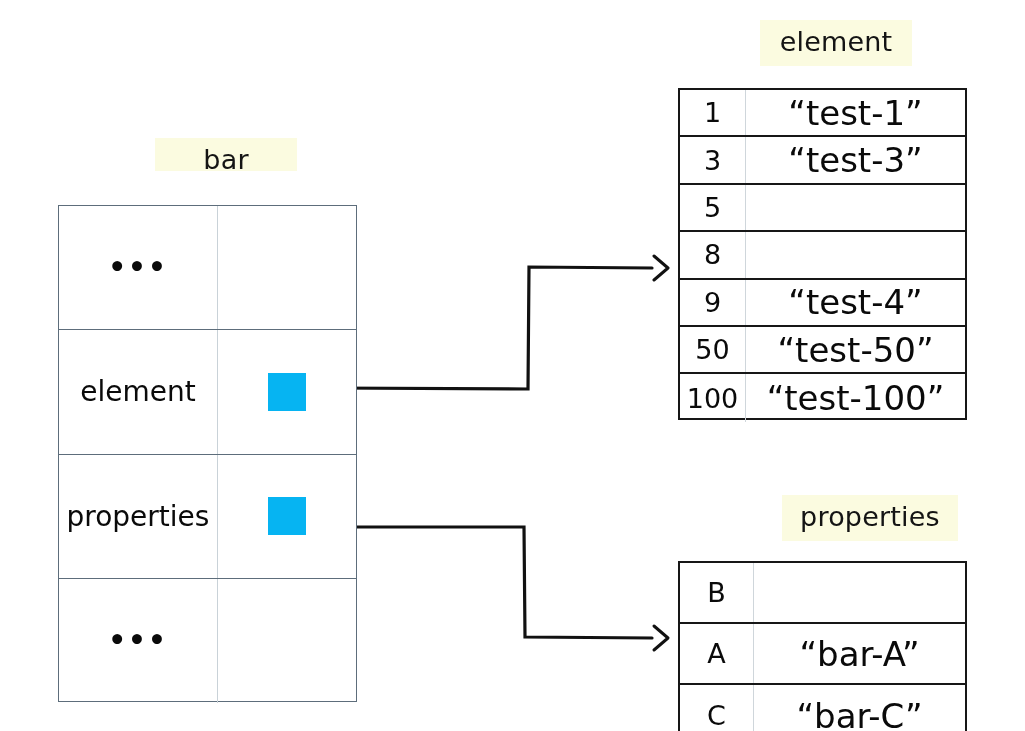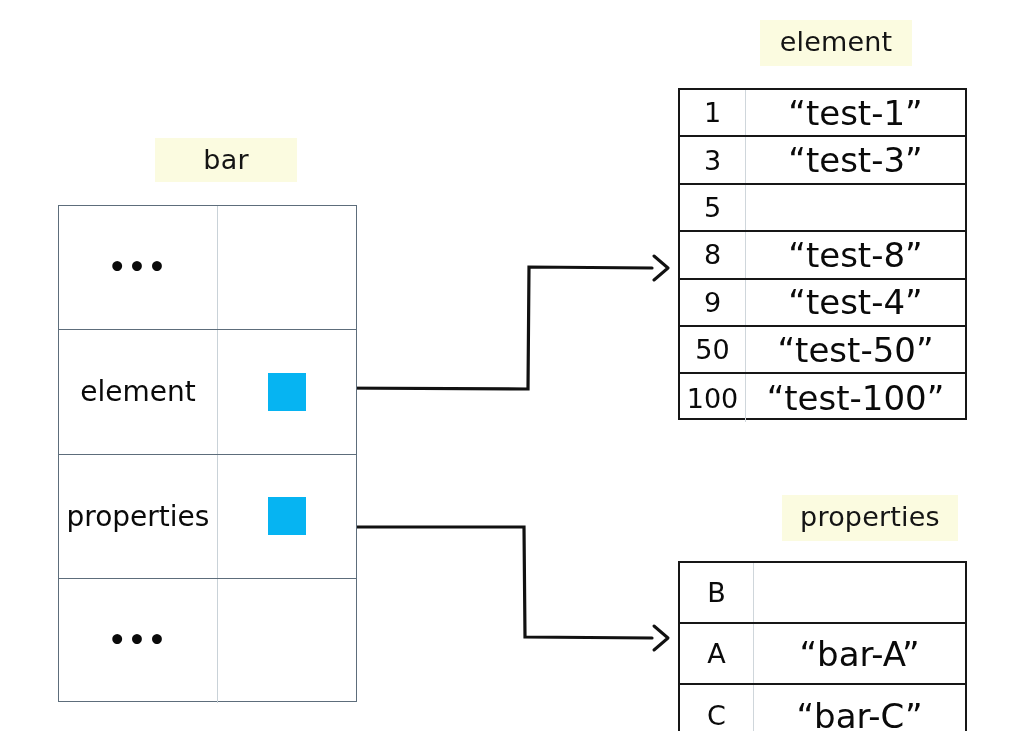--- a/index.html
+++ b/index.html
@@ -152,21 +152,21 @@
 
   <svg id="links" viewBox="0 0 1025 731" xmlns="http://www.w3.org/2000/svg">
 
     <path d="M 330 388 L 528 389 L 529 267 L 652 268" fill="none" stroke="#111111" stroke-width="3.2" stroke-linecap="round" stroke-linejoin="miter"></path>
     <path d="M 654 256 L 668 268 L 654 280" fill="none" stroke="#111111" stroke-width="3" stroke-linecap="round" stroke-linejoin="round"></path>
 
     <path d="M 330 527 L 524 527 L 525 637 L 652 638" fill="none" stroke="#111111" stroke-width="3.2" stroke-linecap="round" stroke-linejoin="miter"></path>
     <path d="M 654 626 L 668 638 L 654 650" fill="none" stroke="#111111" stroke-width="3" stroke-linecap="round" stroke-linejoin="round"></path>
   </svg>
 
-  <div class="title-chip" id="title-bar" style="left: 155px; top: 138px; width: 142px; height: 44px; background: rgb(251, 251, 224);">bar</div>
+  <div class="title-chip" id="title-bar" style="left: 155px; top: 138px; width: 142px; height: 33px; background: rgb(251, 251, 224);">bar</div>
 
   <div class="title-chip" id="title-element" style="left: 760px; top: 20px; width: 152px; height: 46px; background: rgb(251, 251, 224);">element</div>
 
   <div class="title-chip" id="title-properties" style="left: 782px; top: 495px; width: 176px; height: 46px; background: rgb(251, 251, 224);">properties</div>
 
   <div class="tbl" id="bar-table">
 
     <div class="row">
       <div class="cell cell-key">
         <span class="ellipsis">•••</span>
@@ -204,21 +204,20 @@
     </div>
     <div class="row">
       <div class="cell cell-key">3</div>
       <div class="cell cell-val">“test-3”</div>
     </div>
     <div class="row">
       <div class="cell cell-key">5</div>
     </div>
     <div class="row">
       <div class="cell cell-key">8</div>
-      <div class="cell cell-val">“test-8”</div>
     </div>
     <div class="row">
       <div class="cell cell-key">9</div>
       <div class="cell cell-val">“test-4”</div>
     </div>
     <div class="row">
       <div class="cell cell-key">50</div>
       <div class="cell cell-val">“test-50”</div>
     </div>
     <div class="row">

